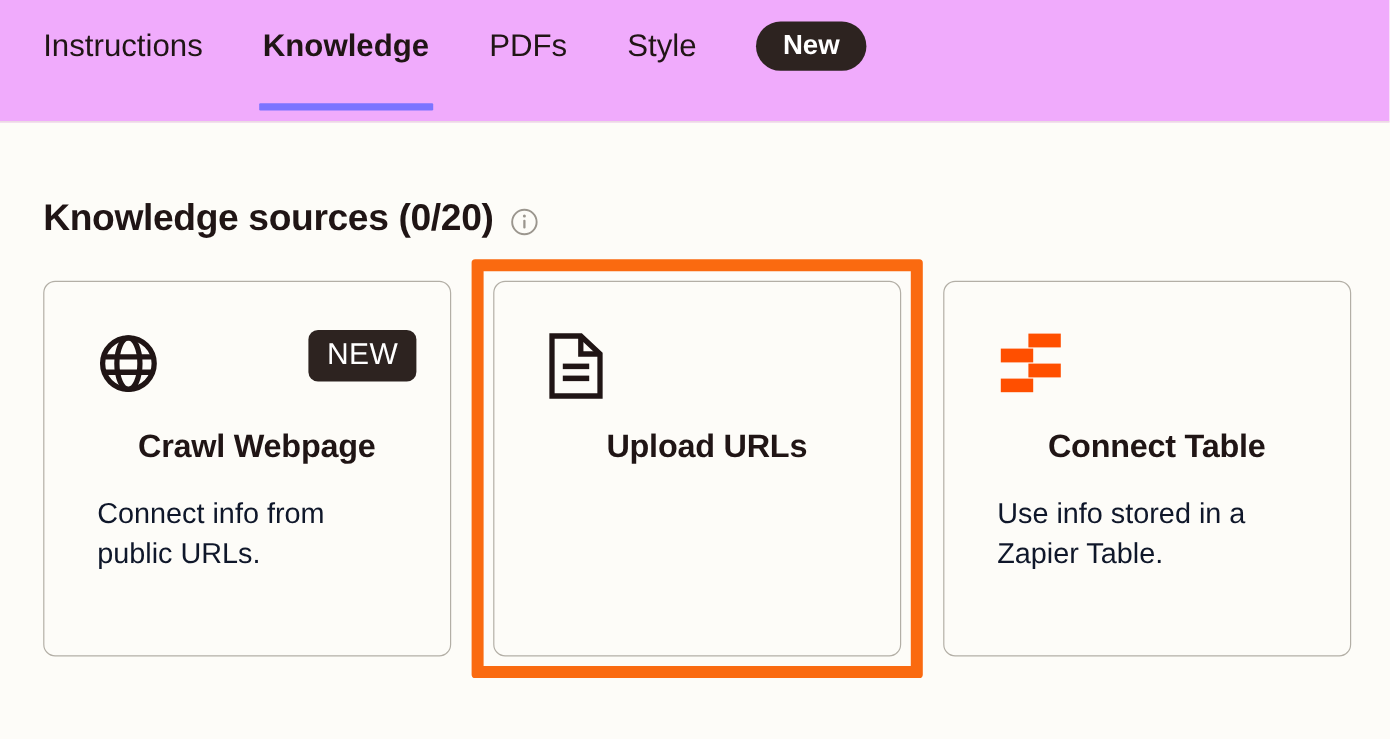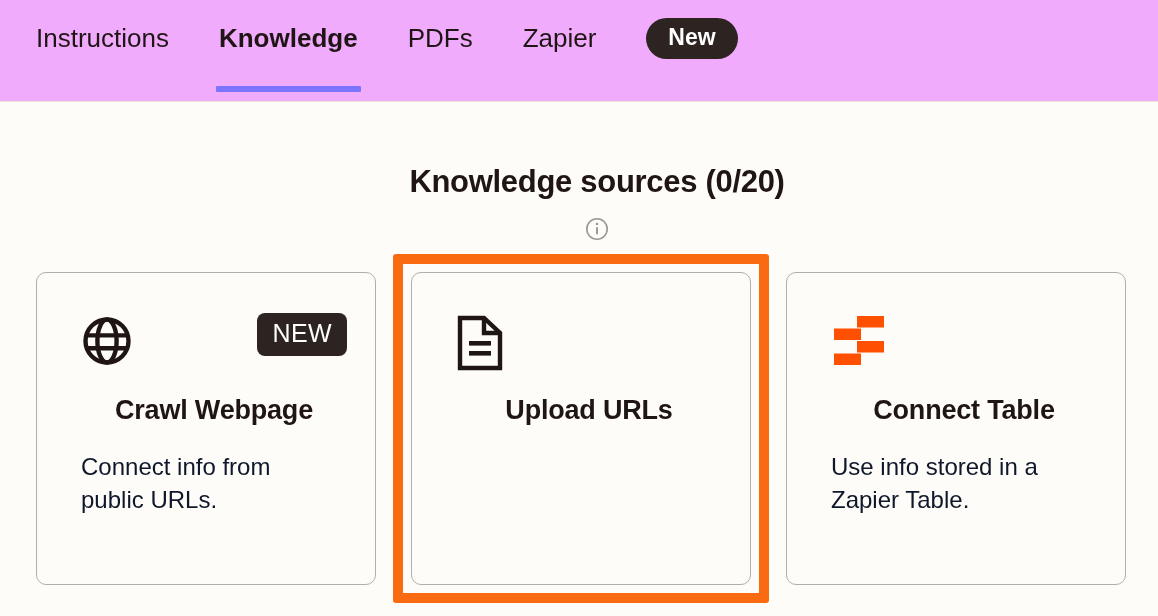--- a/index.html
+++ b/index.html
@@ -81,21 +81,20 @@
   
   .main {
     position: relative;
     padding: 0 0 0 36px;
   }
   .section-head {
     display: flex;
     align-items: center;
     gap: 14px;
     padding-top: 62px;
-    flex-direction: column;
   }
   .section-title {
     font-size: 31px;
     font-weight: 700;
     letter-spacing: -0.3px;
     color: #201515;
     margin: 0;
   }
   .info-icon {
     width: 24px; height: 24px;
@@ -183,21 +182,21 @@
 
     <div class="tab active">
       <span class="tab-label">Knowledge</span>
     </div>
 
     <div class="tab">
       <span class="tab-label">PDFs</span>
     </div>
 
     <div class="tab">
-      <span class="tab-label">Zapier</span>
+      <span class="tab-label">Style</span>
     </div>
 
     <div class="tab">
       <span class="tab-badge">New</span>
     </div>
 
 
   </div>
 </div>
 

